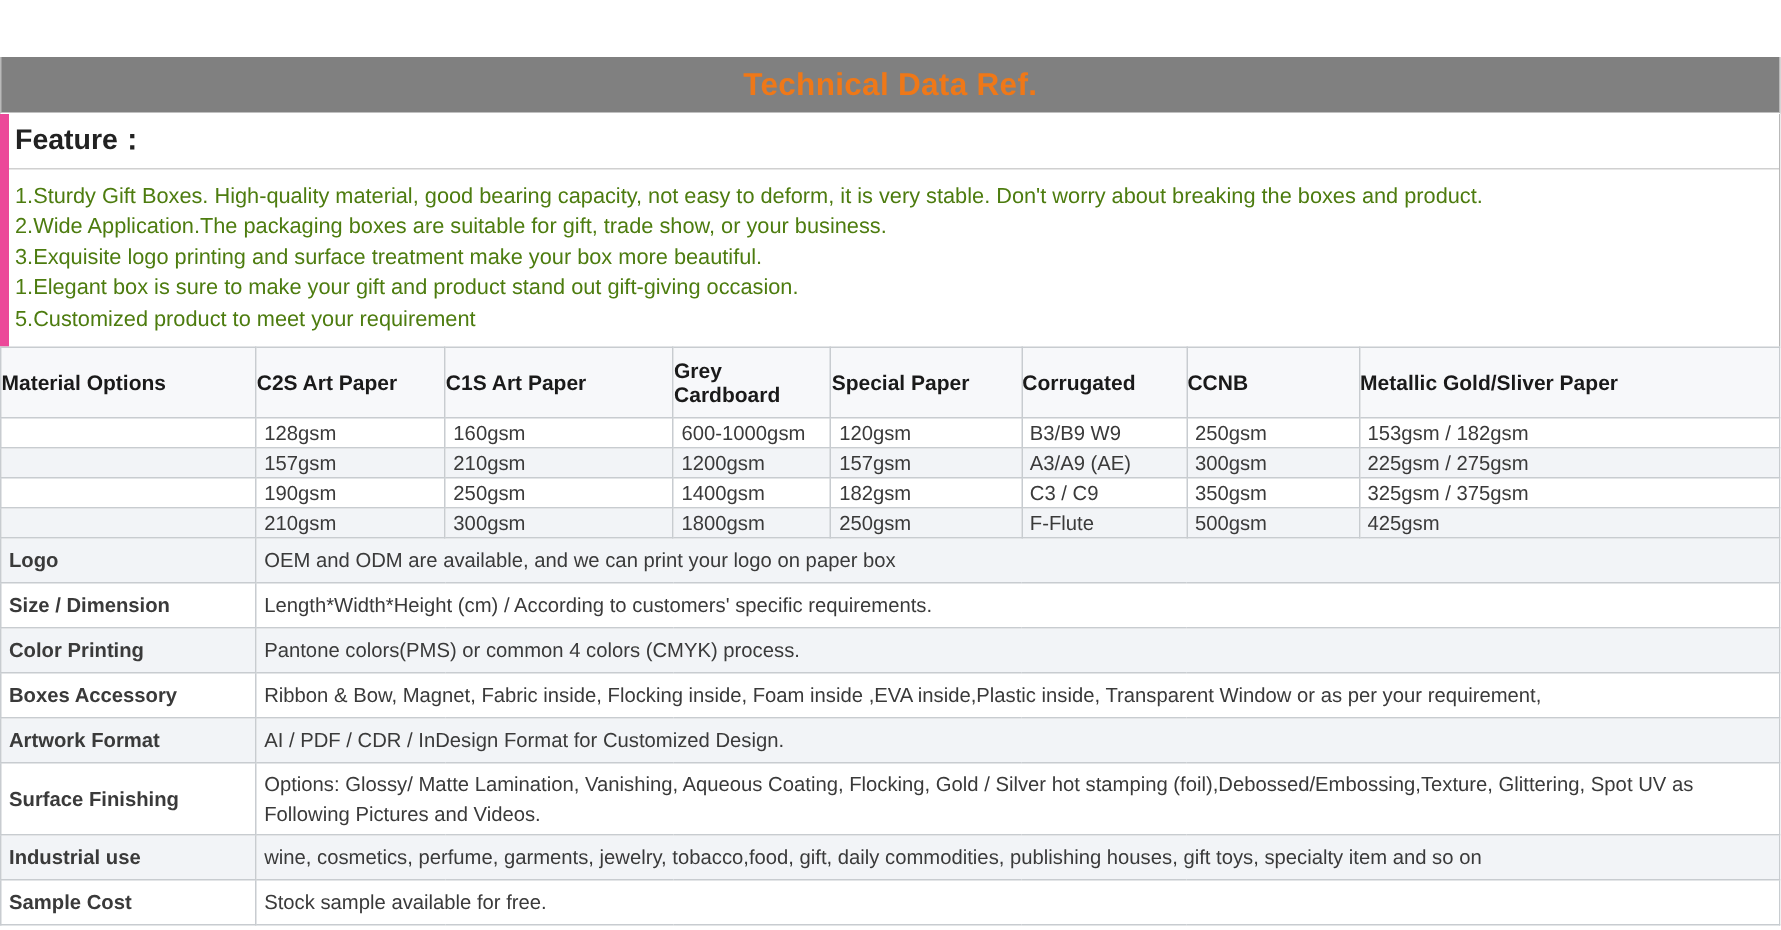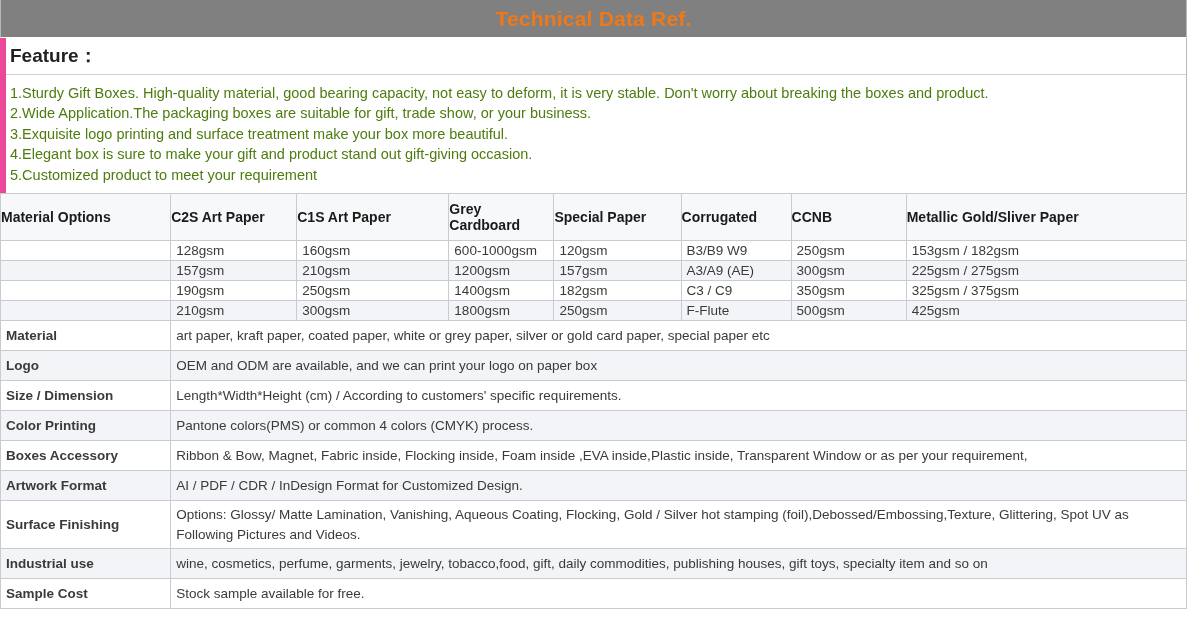--- a/index.html
+++ b/index.html
@@ -25,20 +25,21 @@
   .title-bar {
     height: 38px;
     background: #808080;
     border-left: 1px solid #b9b9b9;
     border-right: 1px solid #b9b9b9;
     border-bottom: 1px solid #ffffff;
     display: flex;
     align-items: center;
     justify-content: center;
     box-sizing: border-box;
+    margin-top: 38px;
   }
   .title-text {
     color: #ef7818;
     font-size: 21px;
     font-weight: bold;
     letter-spacing: 0.2px;
     line-height: 1;
   }
 
   
@@ -129,21 +130,21 @@
   <div class="title-bar">
     <span class="title-text">Technical Data Ref.</span>
   </div>
 
   <div class="feature-block">
     <div class="feature-heading">Feature：</div>
     <div class="feature-list">
       <div class="feature-line">1.Sturdy Gift Boxes. High-quality material, good bearing capacity, not easy to deform, it is very stable. Don't worry about breaking the boxes and product.</div>
       <div class="feature-line">2.Wide Application.The packaging boxes are suitable for gift, trade show, or your business.</div>
       <div class="feature-line">3.Exquisite logo printing and surface treatment make your box more beautiful.</div>
-      <div class="feature-line">4.Elegant box is sure to make your gift and product stand out gift-giving occasion.</div>
+      <div class="feature-line">1.Elegant box is sure to make your gift and product stand out gift-giving occasion.</div>
       <div class="feature-line">5.Customized product to meet your requirement</div>
     </div>
   </div>
 
   <table class="spec">
     <colgroup>
       <col class="colw-0">
         <col class="colw-1">
         <col class="colw-2">
         <col class="colw-3">
@@ -198,24 +199,20 @@
         <td></td>
         <td>210gsm</td>
         <td>300gsm</td>
         <td>1800gsm</td>
         <td>250gsm</td>
         <td>F-Flute</td>
         <td>500gsm</td>
         <td>425gsm</td>
       </tr>
 
-      <tr class="attr plain">
-        <td class="attr-label">Material</td>
-        <td class="attr-value" colspan="7">art paper, kraft paper, coated paper, white or grey paper, silver or gold card paper, special paper etc</td>
-      </tr>
       <tr class="attr shade">
         <td class="attr-label">Logo</td>
         <td class="attr-value" colspan="7">OEM and ODM are available, and we can print your logo on paper box</td>
       </tr>
       <tr class="attr plain">
         <td class="attr-label">Size / Dimension</td>
         <td class="attr-value" colspan="7">Length*Width*Height (cm) / According to customers' specific requirements.</td>
       </tr>
       <tr class="attr shade">
         <td class="attr-label">Color Printing</td>

